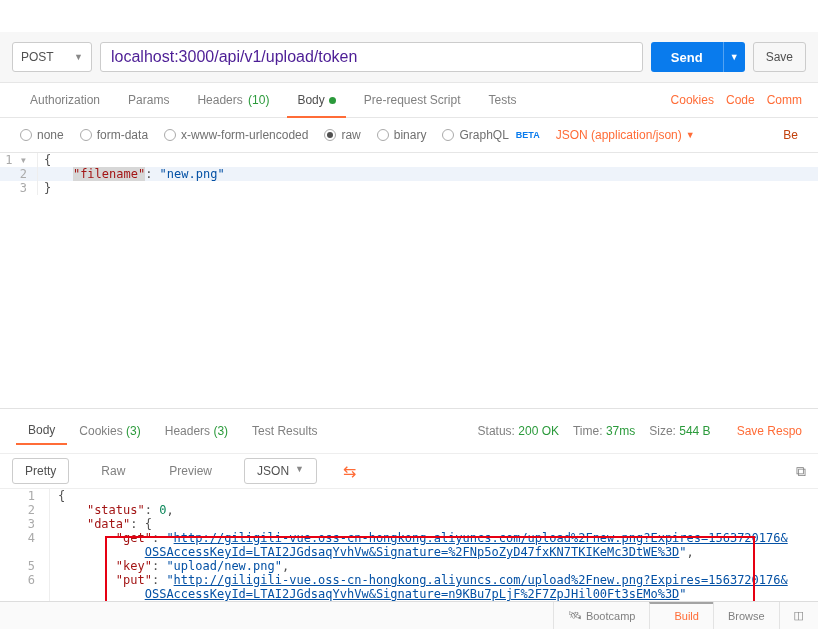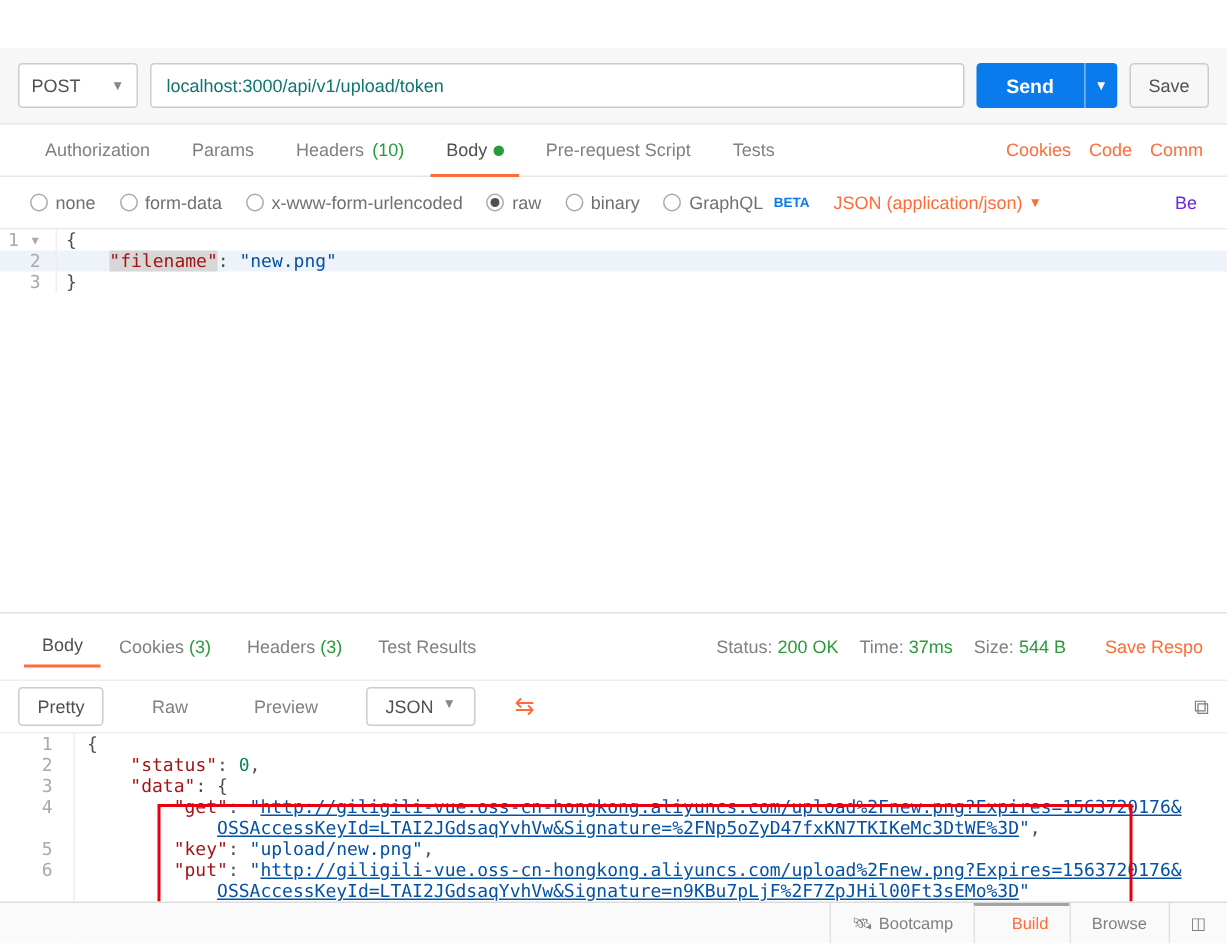--- a/index.html
+++ b/index.html
@@ -1,19 +1,19 @@
 <!DOCTYPE html>
 <html><head>
 <meta charset="utf-8">
 <style>
   * { box-sizing: border-box; margin: 0; padding: 0; }
   body { font-family: -apple-system, BlinkMacSystemFont, "Segoe UI", Arial, sans-serif; font-size: 12px; color: #505050; background: #fff; width: 818px; height: 629px; overflow: hidden; position: relative; }
   .toolbar { display: flex; align-items: center; gap: 8px; padding: 10px 12px; background: #f7f7f7; border-bottom: 1px solid #e6e6e6; margin-top: 32px; }
   .method-select { width: 80px; height: 30px; border: 1px solid #ccc; background: #fff; display: flex; align-items: center; justify-content: space-between; padding: 0 8px; border-radius: 3px; font-size: 12px; color: #505050; cursor: pointer; }
-  .url-input { flex: 1; height: 30px; border: 1px solid #ccc; background: #fff; padding: 0 10px; font-size: 12px; color: #0f766e; border-radius: 3px; }
+  .url-input { flex: 1; height: 30px; border: 1px solid #ccc; background: #fff; padding: 0 10px; font-size: 16px; color: #4c1d95; border-radius: 3px; }
   .send-btn { height: 30px; background: #097BED; color: #fff; border: none; padding: 0 20px; font-size: 13px; border-radius: 3px 0 0 3px; cursor: pointer; font-weight: 600; }
   .send-dd { height: 30px; width: 22px; background: #097BED; color: #fff; border: none; border-left: 1px solid rgba(255,255,255,.3); border-radius: 0 3px 3px 0; cursor: pointer; display:flex;align-items:center;justify-content:center; }
   .save-btn { height: 30px; background: #f7f7f7; border: 1px solid #ccc; padding: 0 12px; font-size: 12px; border-radius: 3px; color: #505050; cursor: pointer; }
   .tabs { display: flex; align-items: center; padding: 0 16px; border-bottom: 1px solid #e6e6e6; font-size: 12px; }
   .tab { padding: 10px 14px; color: #808080; cursor: pointer; position: relative; }
   .tab .cnt { color: #2b9a3b; margin-left: 2px; }
   .tab.active { color: #505050; }
   .tab.active::after { content:""; position:absolute; left:4px; right:4px; bottom:-1px; height:2px; background:#ff6c37; }
   .tab .dot { display:inline-block; width:7px; height:7px; border-radius:50%; background:#2b9a3b; margin-left:4px; vertical-align:middle;}
   .right-links { margin-left: auto; display: flex; gap: 12px; color: #ff6c37; font-size: 12px; }
@@ -118,21 +118,21 @@
     </div>
   <div class="radio">
       <span class="rcircle"></span>
       <span>GraphQL</span>
       <span class="beta">BETA</span>
     </div>
   <div class="ctype">
     <span>JSON (application/json)</span>
     <span class="chev" style="color:#ff6c37">▼</span>
   </div>
-  <span style="margin-left:auto;color:#6d28d9">Be</span>
+  <span style="margin-left:auto;color:#c2410c">Be</span>
 </div>
 
 <div class="editor">
   <div class="line">
       <div class="gutter">1 ▾</div>
       <div class="code">{</div>
     </div>
   <div class="line hl">
       <div class="gutter">2</div>
       <div class="code">    <span class="key-hl k">"filename"</span><span>: </span><span class="s">"new.png"</span></div>

